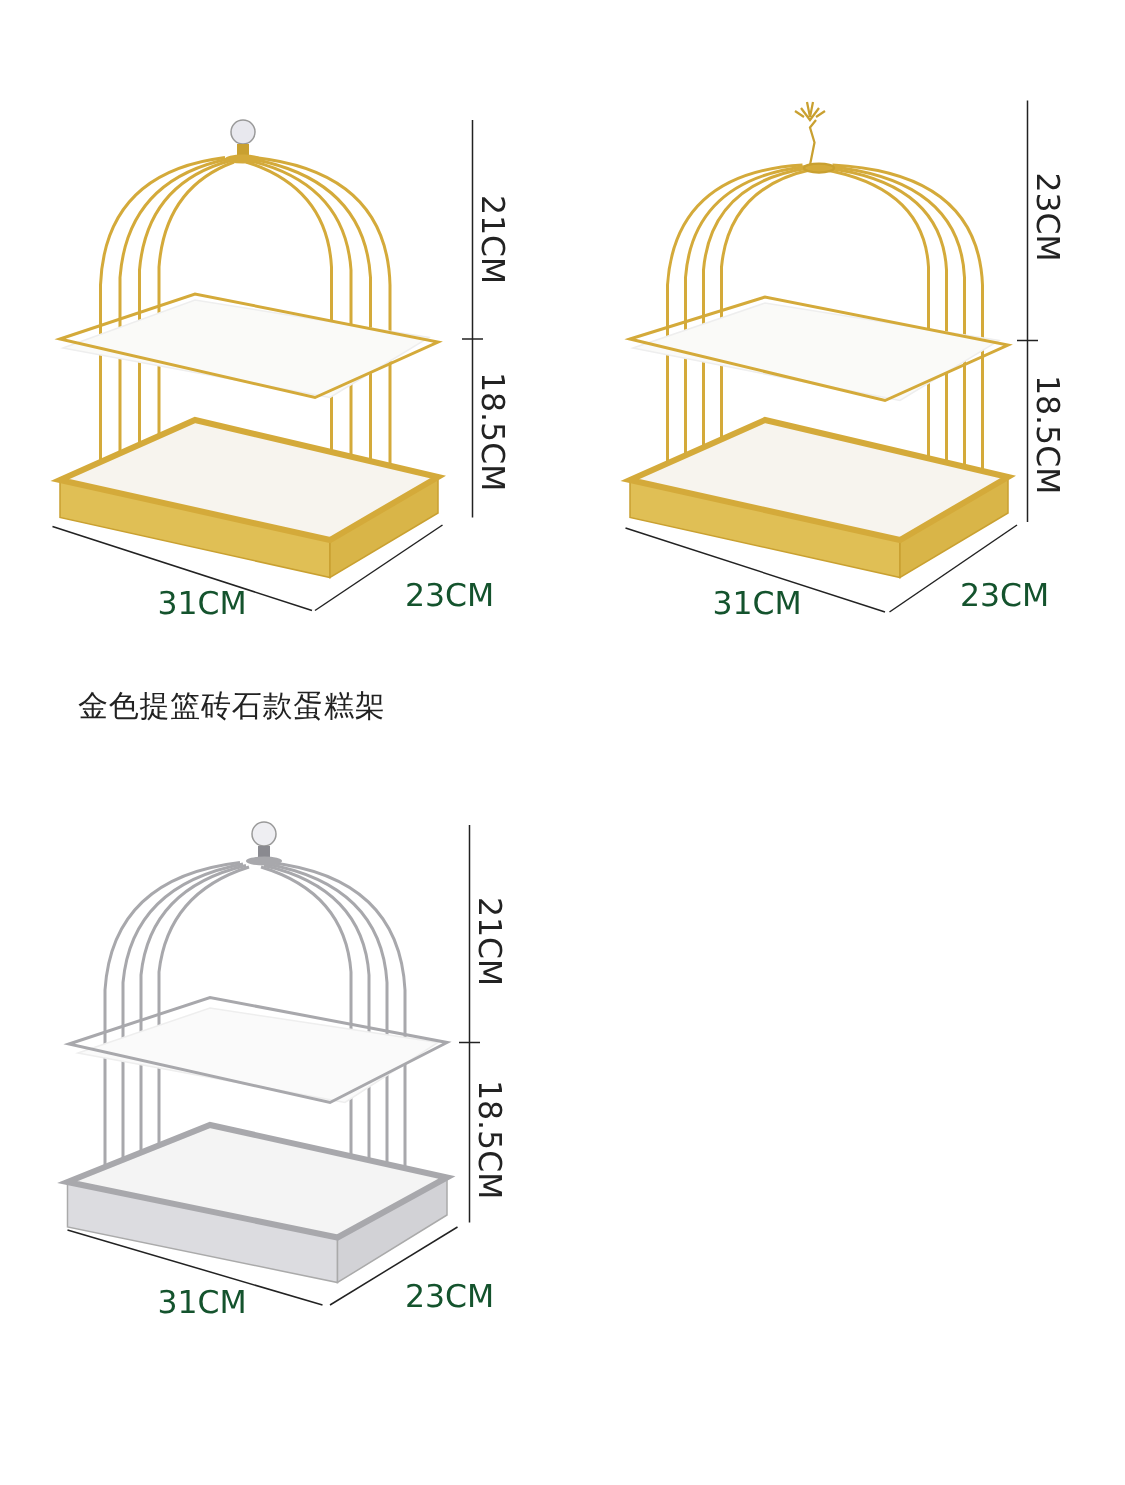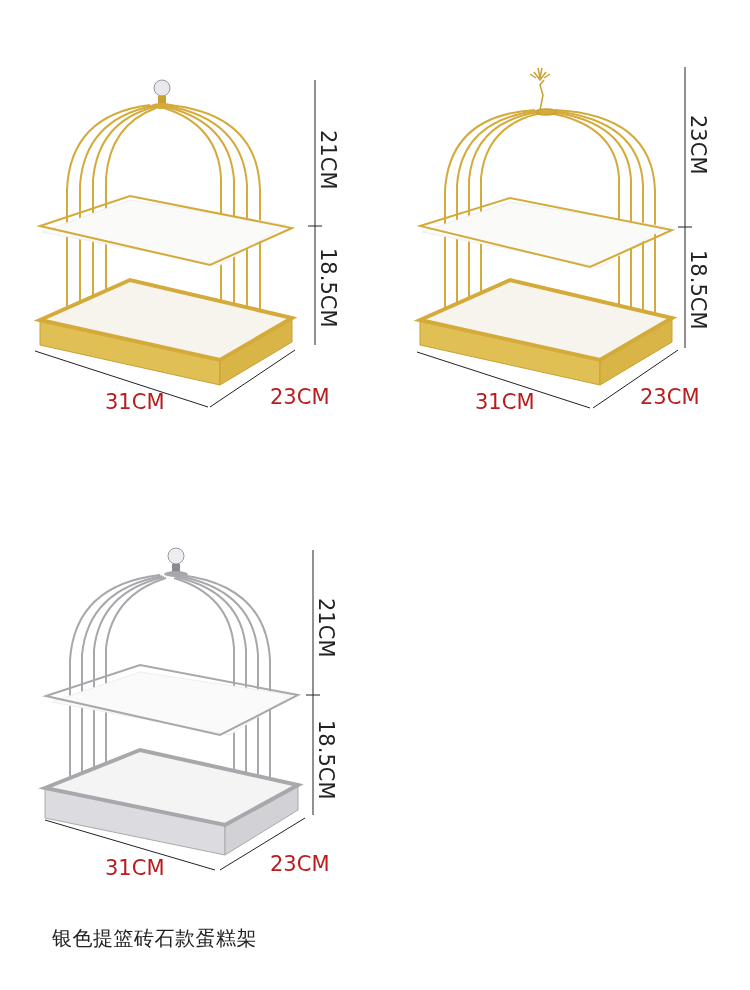--- a/index.html
+++ b/index.html
@@ -1,20 +1,20 @@
 <!DOCTYPE html>
 <html><head>
 <meta charset="utf-8">
 <style>
   html, body { margin: 0; padding: 0; background: #ffffff; }
   body { width: 750px; height: 990px; position: relative; overflow: hidden;
          font-family: "DejaVu Sans", "Liberation Sans", sans-serif; color: #222; }
   .product { position: absolute; width: 340px; height: 460px; }
   .product svg { position: absolute; left: 0; top: 0; }
-  .dim-label { position: absolute; font-size: 21px; color: #b91c1c; white-space: nowrap;
+  .dim-label { position: absolute; font-size: 21px; color: #14532d; white-space: nowrap;
                font-family: "DejaVu Sans", sans-serif; }
   .dim-vert { position: absolute; font-size: 21px; color: #222; white-space: nowrap;
               transform-origin: left top; transform: rotate(90deg);
               font-family: "DejaVu Sans", sans-serif; }
   .caption { position: absolute; font-size: 20px; color: #222; white-space: nowrap;
              letter-spacing: 0.5px; }
 </style>
 </head>
 <body>
 
@@ -46,20 +46,21 @@
 
     <polygon points="10,260 100,220 262,258 190,300" fill="#f7f4ee"></polygon>
     <polygon points="10,260 190,300 190,325 10,285" fill="#e0bf55" stroke="#c9a030"></polygon>
     <polygon points="190,300 262,258 262,282 190,325" fill="#d9b548" stroke="#c9a030"></polygon>
     <polygon points="10,260 100,220 262,258 190,300" fill="none" stroke="#d4aa3a" stroke-width="4"></polygon>
   </svg>
   <div class="dim-vert" style="left:310px; top:70px;">21CM</div>
   <div class="dim-vert" style="left:310px; top:188px;">18.5CM</div>
   <div class="dim-label" style="left:75px; top:330px;">31CM</div>
   <div class="dim-label" style="left:240px; top:325px;">23CM</div>
+  <div class="caption" style="left:22px; top:397px;">金色提篮砖石款蛋糕架</div>
 </div>
 
 <div class="product" style="left:400px; top:60px;">
   <svg width="340" height="360" viewBox="0 0 340 360">
     <line x1="285" y1="7" x2="285" y2="288" stroke="#222" stroke-width="1"></line>
     <line x1="278" y1="167" x2="292" y2="167" stroke="#222" stroke-width="1"></line>
     <line x1="17" y1="292" x2="190" y2="348" stroke="#222" stroke-width="1"></line>
     <line x1="193" y1="348" x2="278" y2="290" stroke="#222" stroke-width="1"></line>
     <g fill="none" stroke="#d4aa3a" stroke-width="2">
       <path d="M45 290 L45 130 Q50 55 135 50"></path>
@@ -113,14 +114,13 @@
     <polygon points="16,156 110,125 268,155 190,195" fill="none" stroke="#a8a8ac" stroke-width="2"></polygon>
     <polygon points="15,248 110,210 268,245 195,285" fill="#f4f4f4"></polygon>
     <polygon points="15,248 195,285 195,315 15,278" fill="#dcdce0" stroke="#aaa"></polygon>
     <polygon points="195,285 268,245 268,270 195,315" fill="#d2d2d6" stroke="#aaa"></polygon>
     <polygon points="15,248 110,210 268,245 195,285" fill="none" stroke="#a8a8ac" stroke-width="4"></polygon>
   </svg>
   <div class="dim-vert" style="left:308px; top:58px;">21CM</div>
   <div class="dim-vert" style="left:308px; top:180px;">18.5CM</div>
   <div class="dim-label" style="left:75px; top:316px;">31CM</div>
   <div class="dim-label" style="left:240px; top:312px;">23CM</div>
-  <div class="caption" style="left:22px; top:385px;">银色提篮砖石款蛋糕架</div>
 </div>
 
 </body></html>

